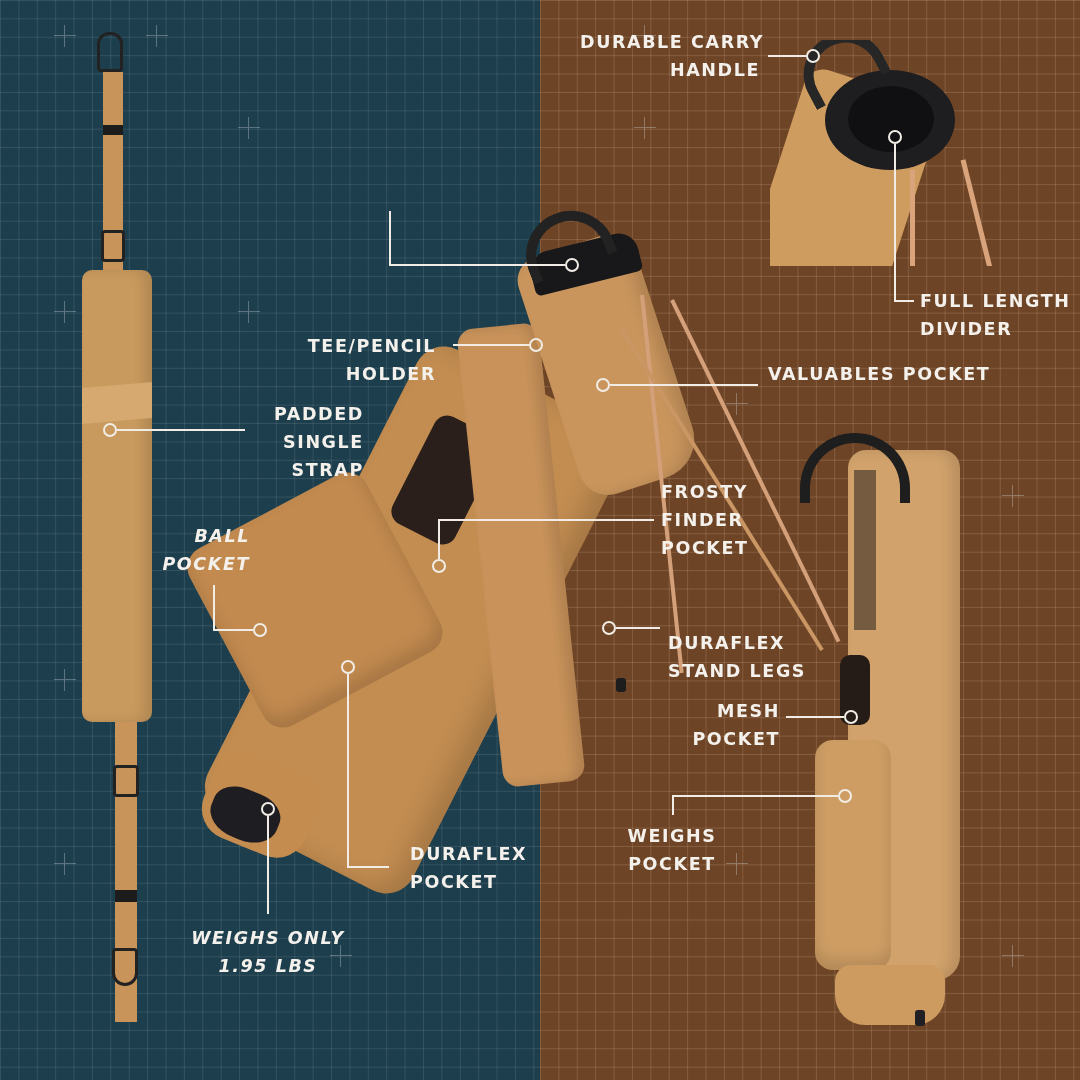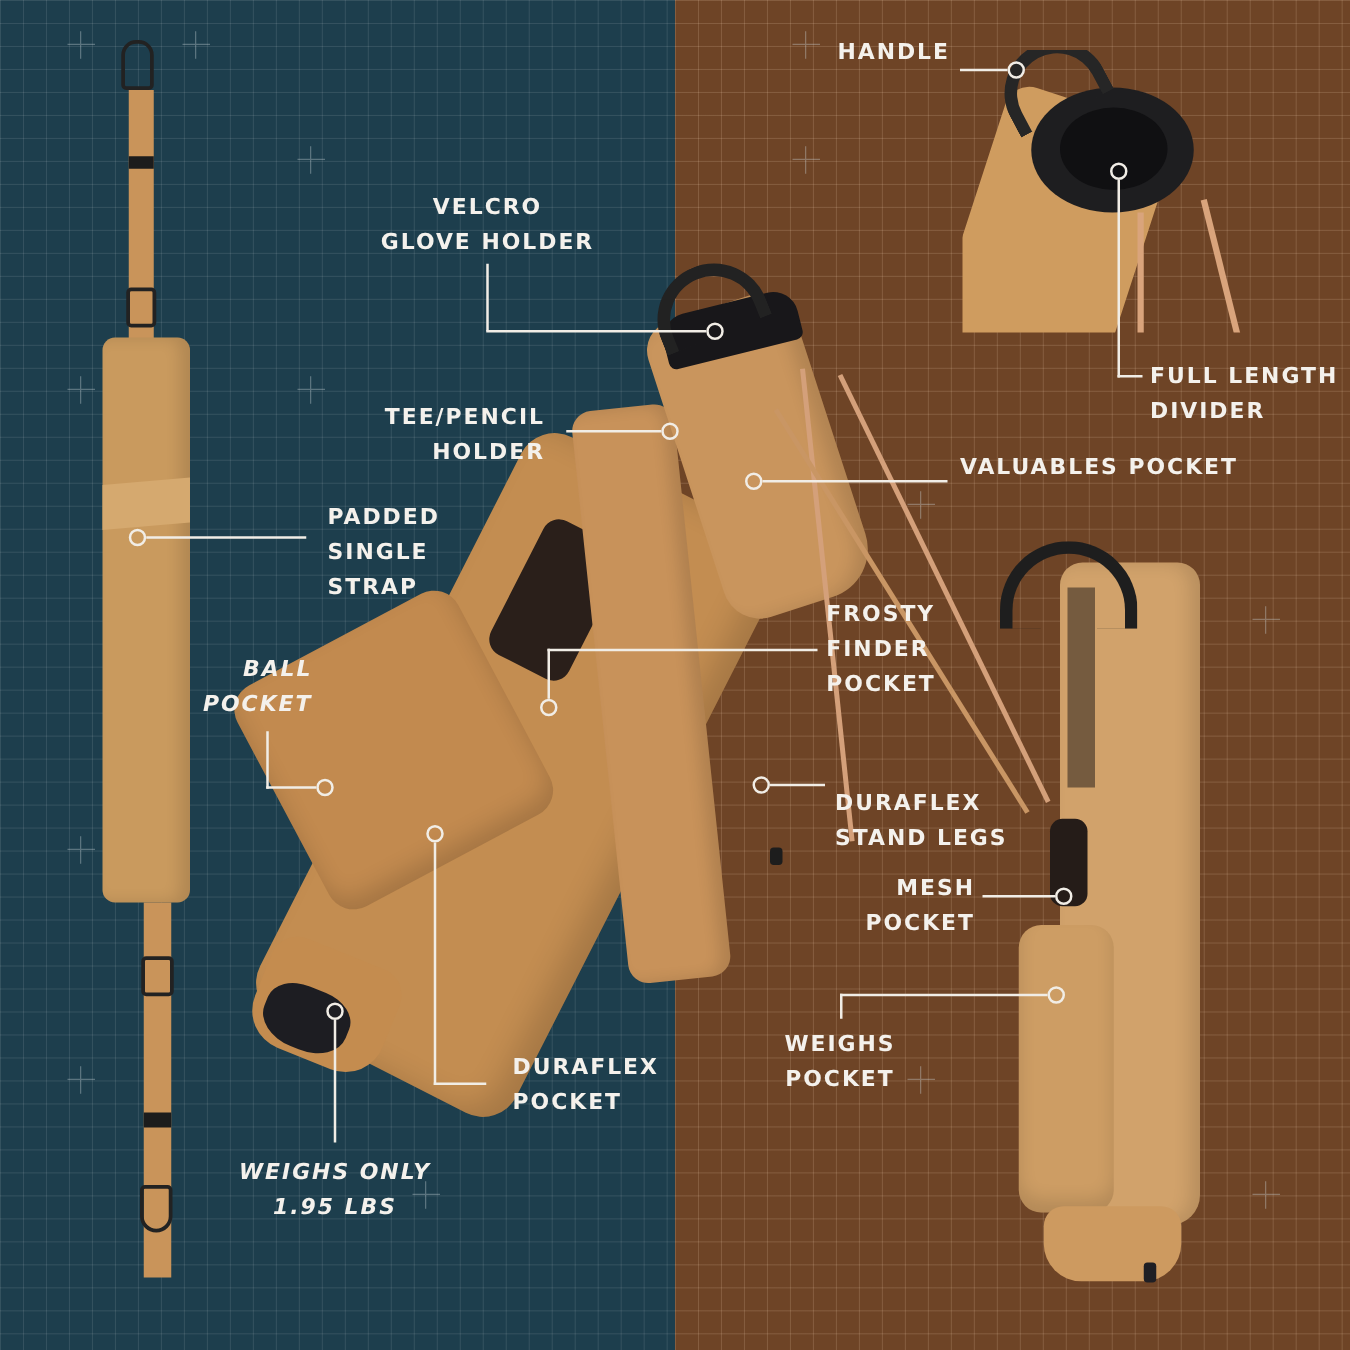--- a/index.html
+++ b/index.html
@@ -104,36 +104,32 @@
     <div class="shape" style="left:848px;top:450px;width:112px;height:530px;background:#d1a26b;border-radius:18px 18px 24px 24px;box-shadow:inset -8px 0 14px rgba(0,0,0,0.12);"></div>
     <div class="shape" style="left:854px;top:470px;width:22px;height:160px;background:#2a211c;opacity:.55;"></div>
     <div class="shape" style="left:840px;top:655px;width:30px;height:70px;background:#251c18;border-radius:10px;"></div>
     <div class="shape" style="left:815px;top:740px;width:76px;height:230px;background:#cd9d64;border-radius:18px;box-shadow:inset 0 -10px 14px rgba(0,0,0,0.12);"></div>
     <div class="shape" style="left:835px;top:965px;width:110px;height:60px;background:#cd9a60;border-radius:16px 16px 30px 30px;"></div>
     <div class="shape" style="left:800px;top:433px;width:110px;height:70px;border:10px solid #1e1e1e;border-bottom:none;border-radius:60px 60px 0 0;box-sizing:border-box;"></div>
     <div class="shape" style="left:820px;top:270px;width:4px;height:380px;background:#c99664;transform:rotate(-32deg);transform-origin:bottom;"></div>
     <div class="shape" style="left:915px;top:1010px;width:10px;height:16px;background:#1f1f24;border-radius:3px;"></div>
   </div>
 
-  <div class="label center-align" style="left:300px;top:152px;width:180px;">
-    <span class="ln">VELCRO</span>
-    <span class="ln">GLOVE HOLDER</span>
-  </div>
   <div class="line" style="left:389px;top:211px;width:2px;height:54px;"></div>
   <div class="line" style="left:389px;top:264px;width:176px;height:2px;"></div>
   <div class="dot" style="left:565px;top:258px;"></div>
 
-  <div class="label right-align" style="left:290px;top:320px;width:146px;">
+  <div class="label right-align" style="left:290px;top:332px;width:146px;">
     <span class="ln">TEE/PENCIL</span>
     <span class="ln">HOLDER</span>
   </div>
   <div class="line" style="left:453px;top:344px;width:76px;height:2px;"></div>
   <div class="dot" style="left:529px;top:338px;"></div>
 
-  <div class="label" style="left:262px;top:400px;">
+  <div class="label" style="left:274px;top:400px;text-align:right;">
     <span class="ln">PADDED</span>
     <span class="ln">SINGLE</span>
     <span class="ln">STRAP</span>
   </div>
   <div class="dot" style="left:103px;top:423px;"></div>
   <div class="line" style="left:117px;top:429px;width:128px;height:2px;"></div>
 
   <div class="label right-align" style="left:150px;top:522px;width:100px;font-style:italic;">
     <span class="ln">BALL</span>
     <span class="ln">POCKET</span>
@@ -151,20 +147,21 @@
 
   <div class="dot" style="left:341px;top:660px;"></div>
   <div class="line" style="left:347px;top:674px;width:2px;height:194px;"></div>
   <div class="line" style="left:347px;top:866px;width:42px;height:2px;"></div>
   <div class="label" style="left:410px;top:840px;">
     <span class="ln">DURAFLEX</span>
     <span class="ln">POCKET</span>
   </div>
 
   <div class="label right-align" style="left:580px;top:28px;width:180px;">
+    <span class="ln">DURABLE CARRY</span>
     <span class="ln">HANDLE</span>
   </div>
   <div class="line" style="left:768px;top:55px;width:38px;height:2px;"></div>
   <div class="dot" style="left:806px;top:49px;"></div>
 
   <div class="dot" style="left:888px;top:130px;"></div>
   <div class="line" style="left:894px;top:144px;width:2px;height:158px;"></div>
   <div class="line" style="left:894px;top:300px;width:20px;height:2px;"></div>
   <div class="label" style="left:920px;top:287px;">
     <span class="ln">FULL LENGTH</span>

